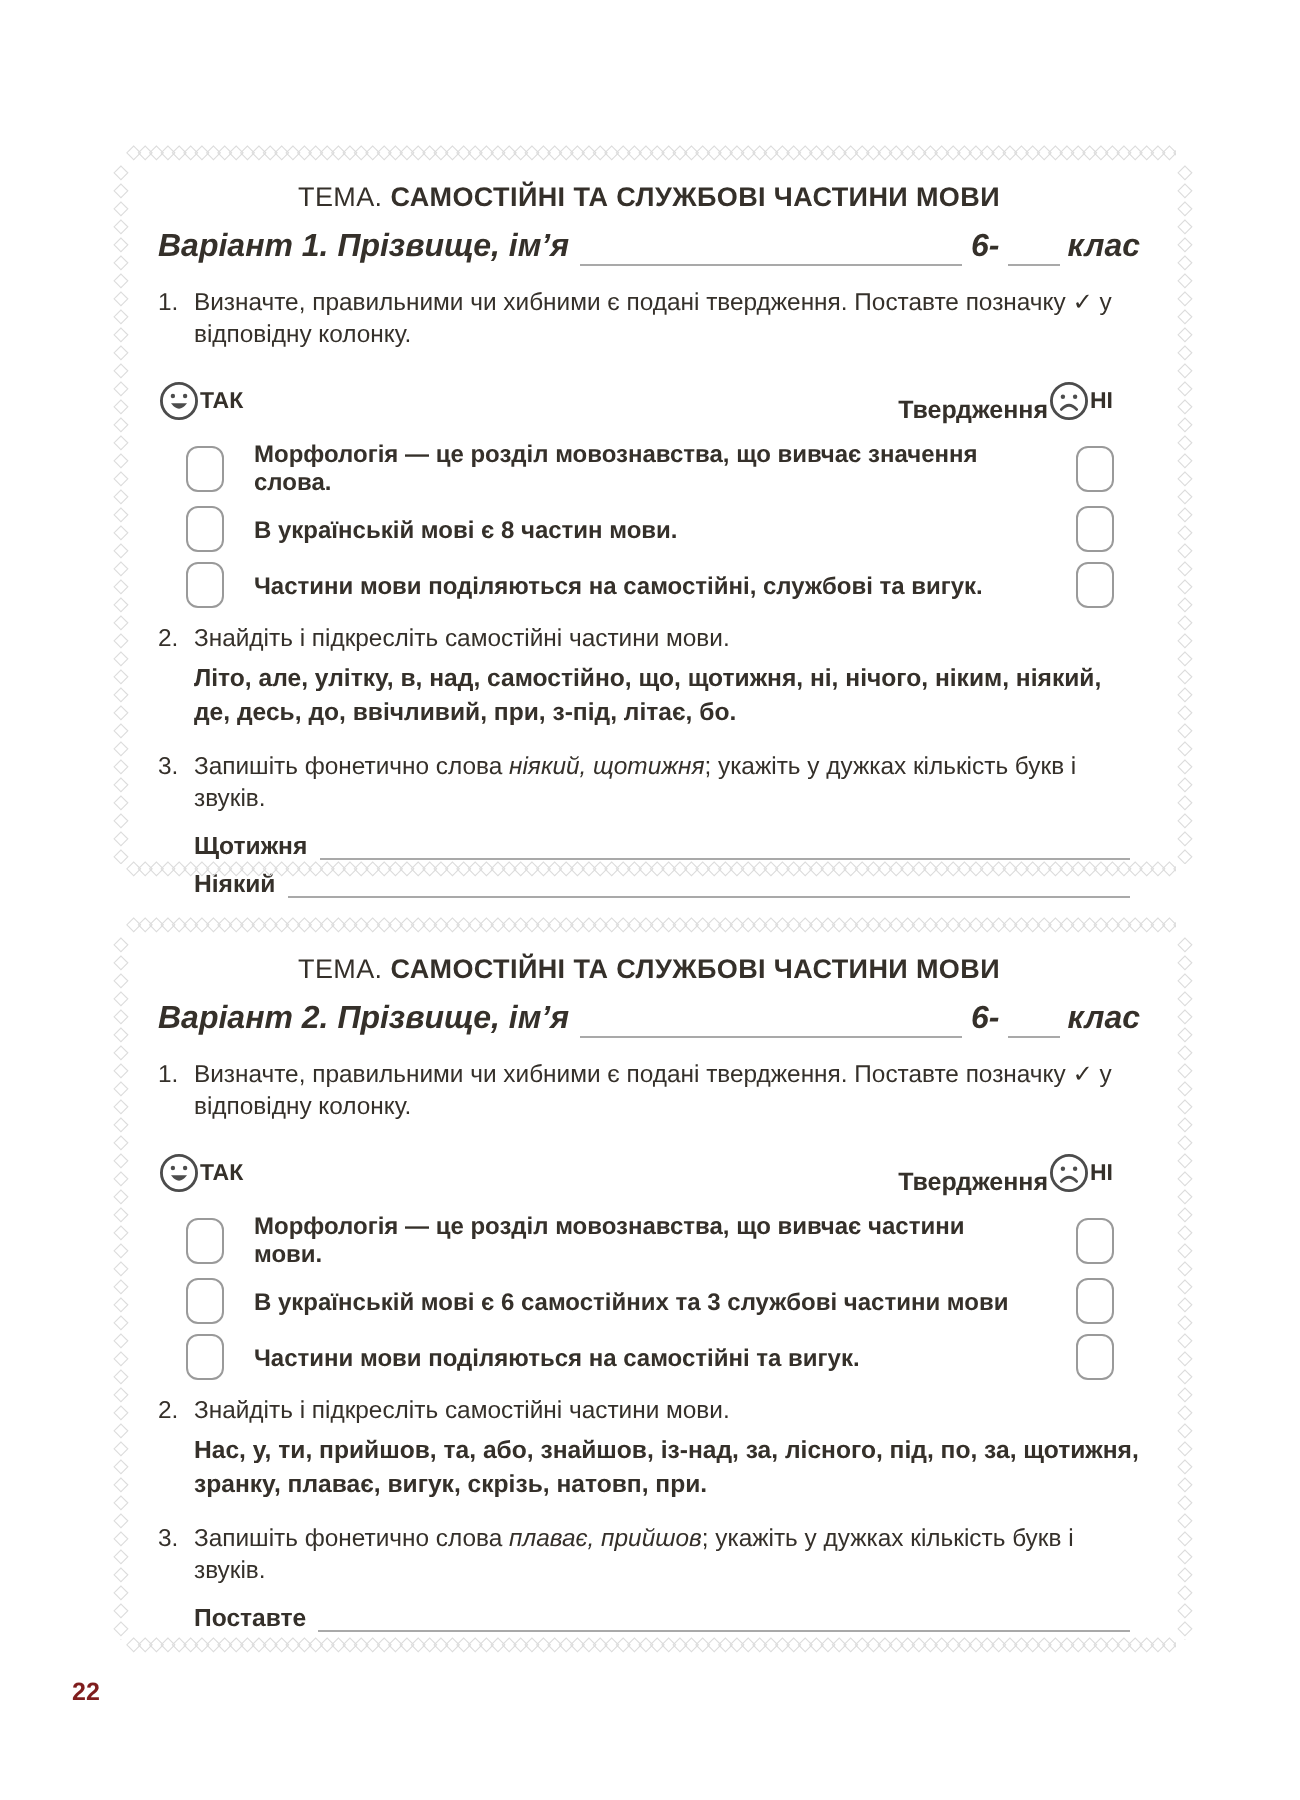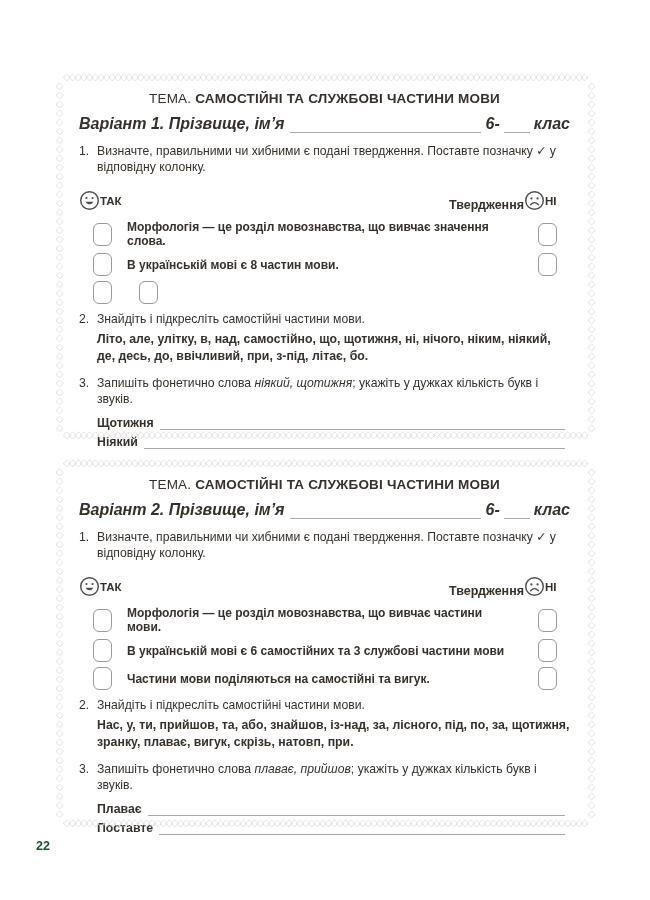--- a/index.html
+++ b/index.html
@@ -86,21 +86,21 @@
     line-height:1.42;
   }
   .answers { margin:4px 0 0 18px; }
   .answer-row { display:flex; align-items:flex-end; height:19px; font-weight:700; font-size:12.3px; }
   .answer-row .fill-line { margin-left:6px; height:13px; }
 
   .italic-w { font-style:italic; }
 
   .page-number {
     position:absolute; left:36px; top:839px;
-    font-size:12.5px; font-weight:600; color:#14532d;
+    font-size:12.5px; font-weight:600; color:#7f1d1d;
   }
   .smiley { display:block; }
 </style>
 </head>
 <body>
 
 <div class="card card1">
   <div class="diam h top">◇◇◇◇◇◇◇◇◇◇◇◇◇◇◇◇◇◇◇◇◇◇◇◇◇◇◇◇◇◇◇◇◇◇◇◇◇◇◇◇◇◇◇◇◇◇◇◇◇◇◇◇◇◇◇◇◇◇◇◇◇◇◇◇◇◇◇◇◇◇◇◇◇◇◇◇◇◇◇◇◇◇◇◇◇◇◇◇◇◇◇◇◇◇◇◇◇◇◇◇◇◇◇◇◇◇◇◇◇◇◇◇◇◇◇◇◇◇◇◇◇◇◇◇◇◇◇◇◇◇◇◇◇◇◇◇◇◇◇◇</div>
   <div class="diam h bottom">◇◇◇◇◇◇◇◇◇◇◇◇◇◇◇◇◇◇◇◇◇◇◇◇◇◇◇◇◇◇◇◇◇◇◇◇◇◇◇◇◇◇◇◇◇◇◇◇◇◇◇◇◇◇◇◇◇◇◇◇◇◇◇◇◇◇◇◇◇◇◇◇◇◇◇◇◇◇◇◇◇◇◇◇◇◇◇◇◇◇◇◇◇◇◇◇◇◇◇◇◇◇◇◇◇◇◇◇◇◇◇◇◇◇◇◇◇◇◇◇◇◇◇◇◇◇◇◇◇◇◇◇◇◇◇◇◇◇◇◇</div>
   <div class="diam v left">◇◇◇◇◇◇◇◇◇◇◇◇◇◇◇◇◇◇◇◇◇◇◇◇◇◇◇◇◇◇◇◇◇◇◇◇◇◇◇◇◇◇◇◇◇◇◇◇◇◇◇◇◇◇◇◇◇◇◇◇◇◇◇◇◇◇◇◇◇◇◇◇◇◇◇◇◇◇◇◇◇◇◇◇◇◇◇◇◇◇◇◇◇◇◇◇◇◇◇◇◇◇◇◇◇◇◇◇◇◇◇◇◇◇◇◇◇◇◇◇◇◇◇◇◇◇◇◇◇◇◇◇◇◇◇◇◇◇◇◇</div>
@@ -161,20 +161,21 @@
       </span>
     <span class="stmt-text">В українській мові є 8 частин мови.</span>
     <span class="cbx-col">
         <span class="checkbox"></span>
       </span>
   </div>
   <div class="stmt-row">
     <span class="cbx-col">
         <span class="checkbox"></span>
       </span>
+    <span class="stmt-text">Частини мови поділяються на самостійні, службові та вигук.</span>
     <span class="cbx-col">
         <span class="checkbox"></span>
       </span>
   </div>
 
   <div class="q q2">
     <span class="qnum">2.</span>
     <span class="qtext">Знайдіть і підкресліть самостійні частини мови.</span>
   </div>
   <div class="word-list">Літо, але, улітку, в, над, самостійно, що, щотижня, ні, нічого, ніким, ніякий, де, десь, до, ввічливий, при, з-під, літає, бо.</div>
@@ -274,23 +275,19 @@
     <span class="qtext">Знайдіть і підкресліть самостійні частини мови.</span>
   </div>
   <div class="word-list">Нас, у, ти, прийшов, та, або, знайшов, із-над, за, лісного, під, по, за, щотижня, зранку, плаває, вигук, скрізь, натовп, при.</div>
 
   <div class="q q3">
     <span class="qnum">3.</span>
     <span class="qtext"><span>Запишіть фонетично слова </span><span class="italic-w">плаває, прийшов</span><span>; укажіть у дужках кількість букв і звуків.</span></span>
   </div>
   <div class="answers">
     <div class="answer-row">
-      <span>Плаває</span>
-      <span class="fill-line"></span>
-    </div>
-    <div class="answer-row">
       <span>Поставте</span>
       <span class="fill-line"></span>
     </div>
   </div>
 </div>
 
 <div class="page-number">22</div>
 
 </body></html>

